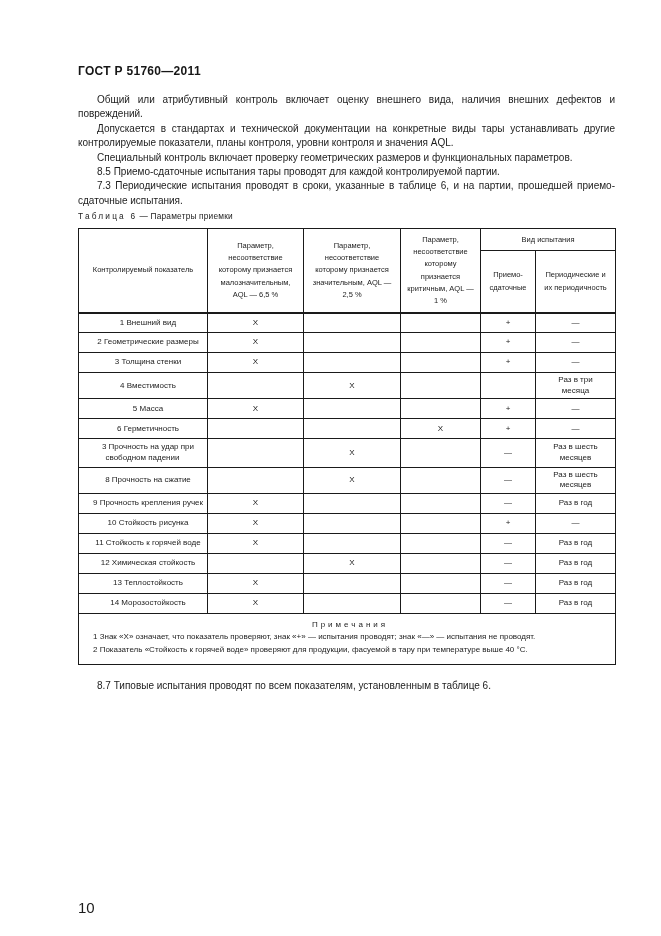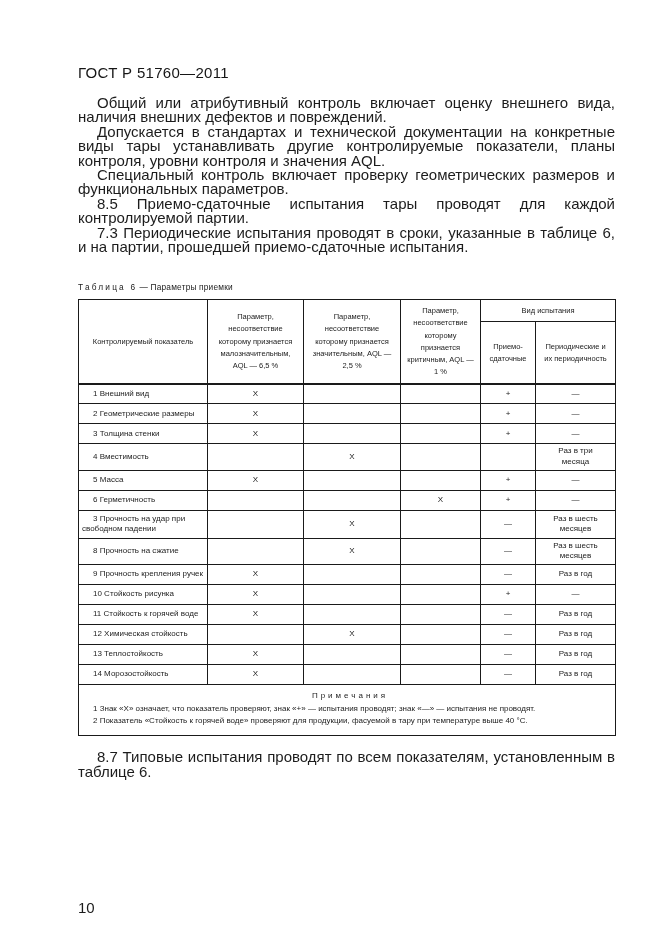--- a/index.html
+++ b/index.html
@@ -16,38 +16,38 @@
   }
 
   .content {
     position: absolute;
     left: 78px;
     top: 64px;
     width: 537px;
   }
 
   .doc-header {
-    font-size: 15px;
-    font-weight: normal;
+    font-size: 12px;
+    font-weight: bold;
     letter-spacing: 0.3px;
     color: #161616;
   }
 
   .intro { margin-top: 15px; }
 
   .para {
-    font-size: 15px;
+    font-size: 10px;
     line-height: 14.4px;
     text-align: justify;
     text-indent: 19px;
     color: #1c1c1c;
   }
 
   .table-caption {
-    margin-top: 28px;
+    margin-top: 3px;
     margin-bottom: 7px;
     font-size: 8.3px;
     color: #1c1c1c;
   }
   .caption-label { letter-spacing: 2.2px; }
   .caption-title { letter-spacing: 0.2px; }
 
   table.gost {
     width: 537px;
     border-collapse: collapse;
@@ -67,21 +67,21 @@
     color: #1c1c1c;
   }
   table.gost thead tr.group-row { height: 22px; }
   table.gost thead tr.sub-row { height: 62px; }
   table.gost tbody tr td { height: 20px; }
   table.gost tbody tr:first-child td { border-top: 2.4px solid #1a1a1a; }
 
   td.td-label {
     font-size: 8px;
     line-height: 10.6px;
-    text-align: left;
+    text-align: center;
     padding: 3px 4px 3px 3px;
     text-indent: 11px;
   }
   td.td-center {
     font-size: 8px;
     line-height: 10.6px;
     text-align: center;
     padding: 2px 4px;
   }
   td.td-periodic { padding: 2px 9px; }

